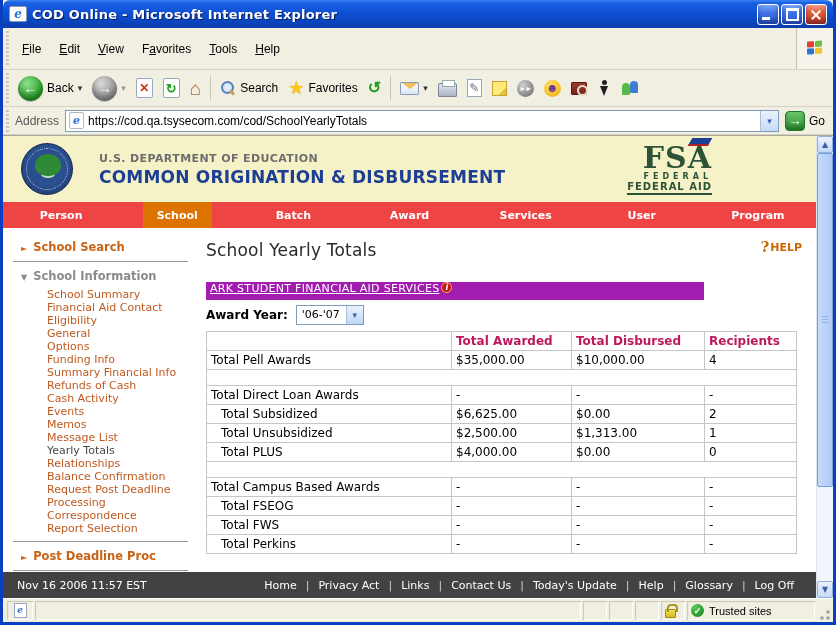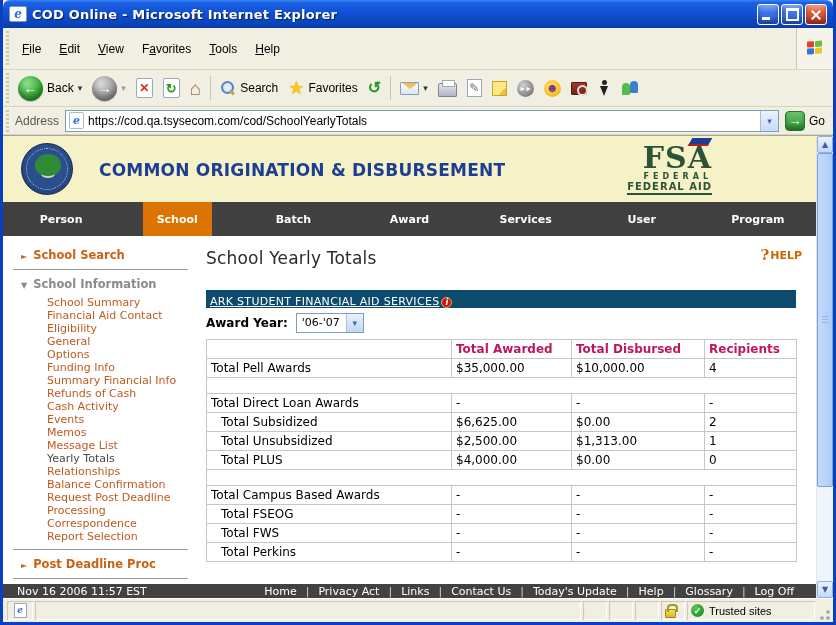--- a/index.html
+++ b/index.html
@@ -124,21 +124,21 @@
   .banner-text { margin-left:26px; }
   .banner-agency { font-size:11px; font-weight:bold; color:#6E6E6E; letter-spacing:.4px; }
   .banner-app { font-size:17px; font-weight:bold; color:#1C3E94; letter-spacing:.2px; margin-top:2px; }
   .fsa { margin-left:auto; margin-right:86px; text-align:right; color:#2C5237; position:relative; }
   .fsa-acronym { font-family:"DejaVu Serif", serif; font-weight:bold; font-size:30px; line-height:.9; letter-spacing:1px; }
   .fsa-cap { position:absolute; right:2px; top:-6px; width:20px; height:8px; background:#1C3E94; transform:skewX(-30deg);
     border-bottom:2px solid #B02020; }
   .fsa-line1 { font-size:8px; font-weight:bold; letter-spacing:4px; margin-top:1px; }
   .fsa-line2 { font-size:10px; font-weight:bold; letter-spacing:1px; border-bottom:2px solid #2C5237; padding-bottom:1px; }
 
-  .navbar { height:34px; flex:none; background:#404040; display:flex; }
+  .navbar { height:26px; flex:none; background:#ef4444; display:flex; }
   .nav-tab { flex:1; display:flex; align-items:stretch; justify-content:center; }
   .nav-tab span { display:flex; align-items:center; padding:0 14px; color:#fff; font-size:11px; font-weight:bold; }
   .nav-tab.active span { background:#DD7300; }
 
   .content { flex:1; display:flex; overflow:hidden; }
 
   
   .sidebar { width:195px; flex:none; padding:8px 0 0 10px; font-size:11px; }
   .sb-sec { display:flex; align-items:baseline; gap:6px; padding:4px 0 4px 8px; }
   .sb-arrow { font-size:8px; color:#C96214; }
@@ -150,39 +150,39 @@
   .sb-item.current { color:#4A4A4A; }
   .sb-div { height:1px; background:#9A9A9A; margin:3px 10px 3px 0; }
 
   
   .main { flex:1; padding:12px 0 0 8px; position:relative; }
   .main-head { display:flex; align-items:flex-start; width:590px; }
   .page-title { font-size:17px; font-weight:normal; color:#2B2B2B; letter-spacing:.2px; }
   .help-link { margin-left:auto; display:flex; align-items:center; gap:1px; color:#CC6600; font-weight:bold;
     font-size:11px; text-decoration:none; margin-right:-6px; }
   .help-q { font-family:"DejaVu Serif", serif; font-size:15px; font-weight:bold; line-height:1; }
-  .school-bar { width:590px; height:18px; background:#0c4a6e; margin-top:22px; display:flex; align-items:flex-end; padding:0 4px; }
+  .school-bar { width:498px; height:18px; background:#a21caf; margin-top:22px; display:flex; align-items:flex-start; padding:0 4px; }
   .school-link { color:#fff; font-size:11px; text-decoration:underline; letter-spacing:.3px; }
   .info-icon { width:11px; height:11px; border-radius:50%; background:#C81818; border:1px solid #E8B838; color:#fff;
     font-size:8px; font-weight:bold; font-style:italic; display:flex; align-items:center; justify-content:center; margin-left:2px; flex:none; }
   .award-row { display:flex; align-items:center; margin:5px 0 6px 0; }
   .award-label { font-size:12px; font-weight:bold; color:#000; }
   .xp-select { display:flex; margin-left:8px; border:1px solid #7F9DB9; background:#fff; height:20px; align-items:stretch; }
   .xp-select .val { padding:2px 6px 0 5px; font-size:11px; }
   .xp-select .btn { width:17px; background:linear-gradient(180deg,#EAF2FD,#C0D6F4); border-left:1px solid #A8C0DC;
     color:#3A66B0; font-size:9px; display:flex; align-items:center; justify-content:center; }
 
   table.totals { border-collapse:collapse; table-layout:fixed; width:590px; margin-top:2px; font-size:12px; }
   table.totals td, table.totals th { border:1px solid #C6C6C6; padding:2px 4px; text-align:left; vertical-align:middle; height:17px; }
   table.totals th { font-weight:bold; color:#be185d; }
   td.rowlabel { font-weight:normal; }
   td.rowlabel.indent { padding-left:14px; }
   tr.spacer td { border-left:1px solid #C6C6C6; border-right:1px solid #C6C6C6; height:16px; }
 
-  .footer { height:14px; flex:none; background:#424242; display:flex; align-items:center; color:#fff; font-size:11px; padding:0 22px 0 14px; }
+  .footer { height:26px; flex:none; background:#424242; display:flex; align-items:center; color:#fff; font-size:11px; padding:0 22px 0 14px; }
   .footer-date { white-space:nowrap; }
   .footer-links { margin-left:auto; display:flex; align-items:center; gap:9px; }
   .footer-links a { color:#fff; text-decoration:none; white-space:nowrap; }
   .footer-links .sep { color:#CFCFCF; }
 
   
   .scrollbar { width:17px; flex:none; background:#F0F4FB; border-left:1px solid #DDE4F0; display:flex; flex-direction:column; }
   .sb-btn { height:17px; flex:none; background:linear-gradient(180deg,#EAF2FD,#C4D8F6); border:1px solid #93AEDC; border-radius:2px;
     color:#3A5EA8; font-size:8px; display:flex; align-items:center; justify-content:center; }
   .sb-track { flex:1; position:relative; }
@@ -332,20 +332,21 @@
       <span>Go</span>
     </div>
   </div>
 
   <div class="viewport">
     <div class="pagecol">
 
       <div class="banner">
         <span class="seal"></span>
         <div class="banner-text">
+          <div class="banner-agency">U.S. DEPARTMENT OF EDUCATION</div>
           <div class="banner-app">COMMON ORIGINATION &amp; DISBURSEMENT</div>
         </div>
         <div class="fsa">
           <span class="fsa-cap"></span>
           <div class="fsa-acronym">FSA</div>
           <div class="fsa-line1">FEDERAL</div>
           <div class="fsa-line2">FEDERAL AID</div>
         </div>
       </div>
 

